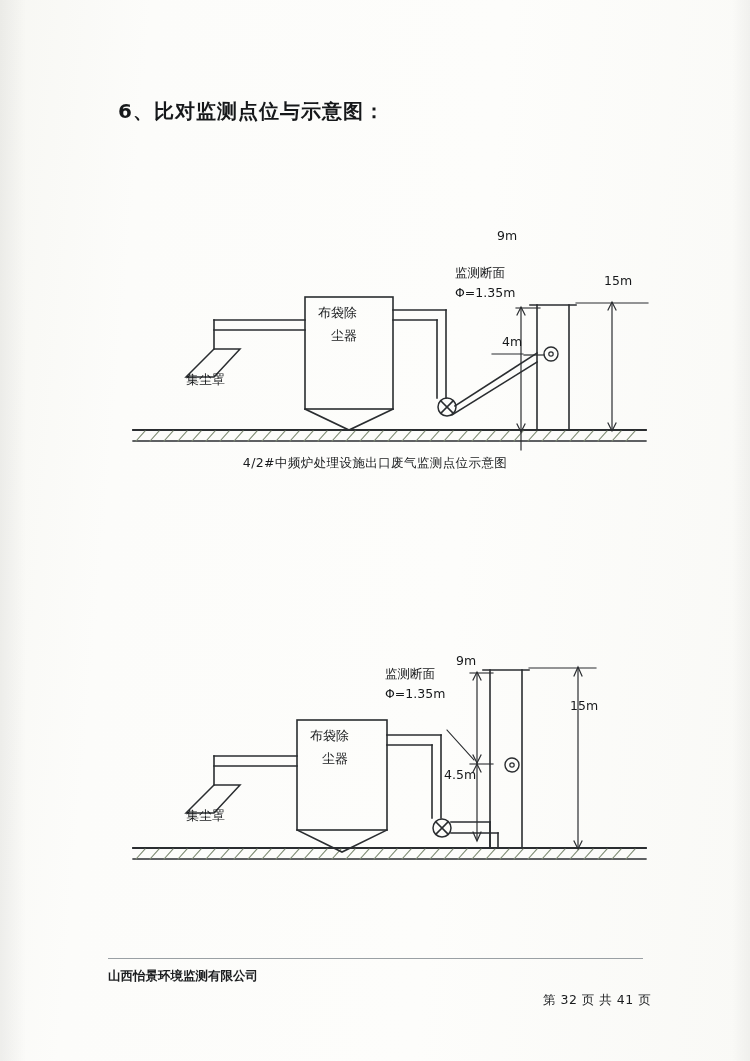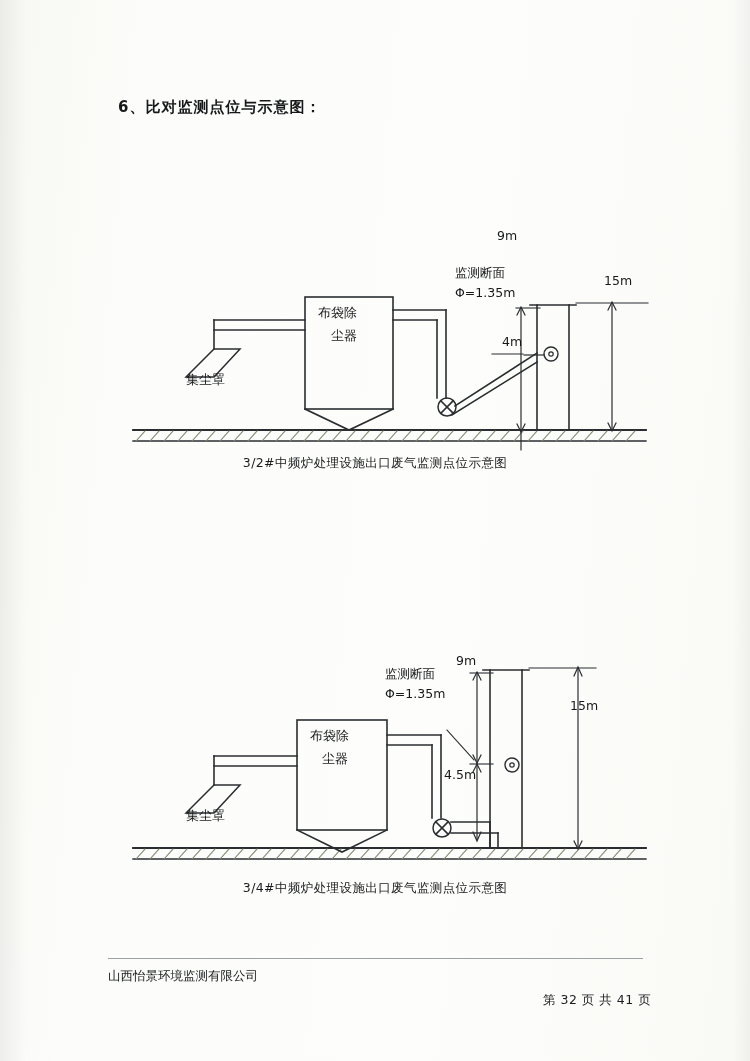--- a/index.html
+++ b/index.html
@@ -35,21 +35,21 @@
     right: 0; top: 0; bottom: 0;
     width: 18px;
     background: linear-gradient(270deg, rgba(0,0,0,0.04), rgba(0,0,0,0.0));
     pointer-events: none;
   }
 
   .heading {
     position: absolute;
     left: 118px;
     top: 98px;
-    font-size: 15px;
+    font-size: 20px;
     font-weight: bold;
     letter-spacing: 1px;
     font-family: "DejaVu Sans", sans-serif;
   }
 
   .figure {
     position: absolute;
     left: 0;
     width: 750px;
   }
@@ -76,20 +76,21 @@
     height: 1px;
     background: #9aa0a4;
   }
   .footer-left {
     position: absolute;
     left: 108px;
     top: 968px;
     font-size: 12.5px;
     font-family: "DejaVu Sans", sans-serif;
     color: #1b1d1f;
+    font-weight: bold;
   }
   .footer-right {
     position: absolute;
     left: 543px;
     top: 992px;
     font-size: 12.5px;
     font-family: "DejaVu Sans", sans-serif;
     color: #1b1d1f;
     letter-spacing: 0.5px;
   }
@@ -197,21 +198,21 @@
       <text x="318" y="177" font-size="13">布袋除</text>
       <text x="331" y="200" font-size="13">尘器</text>
       <text x="455" y="137" font-size="12.5">监测断面</text>
       <text x="455" y="157" font-size="12.5">Φ=1.35m</text>
       <text x="497" y="100" font-size="12.5">9m</text>
       <text x="502" y="206" font-size="12.5">4m</text>
       <text x="604" y="145" font-size="12.5">15m</text>
     </svg>
   </div>
 
-  <div class="caption" id="caption-1">3/2#中频炉处理设施出口废气监测点位示意图</div>
+  <div class="caption" id="caption-1">4/2#中频炉处理设施出口废气监测点位示意图</div>
 
   <div class="figure" id="figure-2">
     <svg width="750" height="360" viewBox="0 0 750 360">
       <g fill="none" stroke="#2a2d30" stroke-width="1.6" stroke-linecap="square">
 
         <line x1="133" y1="288" x2="646" y2="288" stroke="#2a2d30" stroke-width="1.8"></line>
         <line x1="133" y1="299" x2="646" y2="299" stroke="#2a2d30" stroke-width="1.3"></line>
         <g stroke="#7d8a72" stroke-width="1.1">
           <line x1="136" y1="299" x2="145" y2="289"></line>
           <line x1="150" y1="299" x2="159" y2="289"></line>
@@ -300,19 +301,18 @@
       <text x="310" y="180" font-size="13">布袋除</text>
       <text x="322" y="203" font-size="13">尘器</text>
       <text x="385" y="118" font-size="12.5">监测断面</text>
       <text x="385" y="138" font-size="12.5">Φ=1.35m</text>
       <text x="456" y="105" font-size="12.5">9m</text>
       <text x="444" y="219" font-size="12.5">4.5m</text>
       <text x="570" y="150" font-size="12.5">15m</text>
     </svg>
   </div>
 
-  <div class="caption" id="caption-2">3/4#中频炉处理设施出口废气监测点位示意图</div>
 
   <div class="footer-rule"></div>
   <div class="footer-left">山西怡景环境监测有限公司</div>
   <div class="footer-right">第 32 页 共 41 页</div>
 
 </div>
 
 </body></html>

